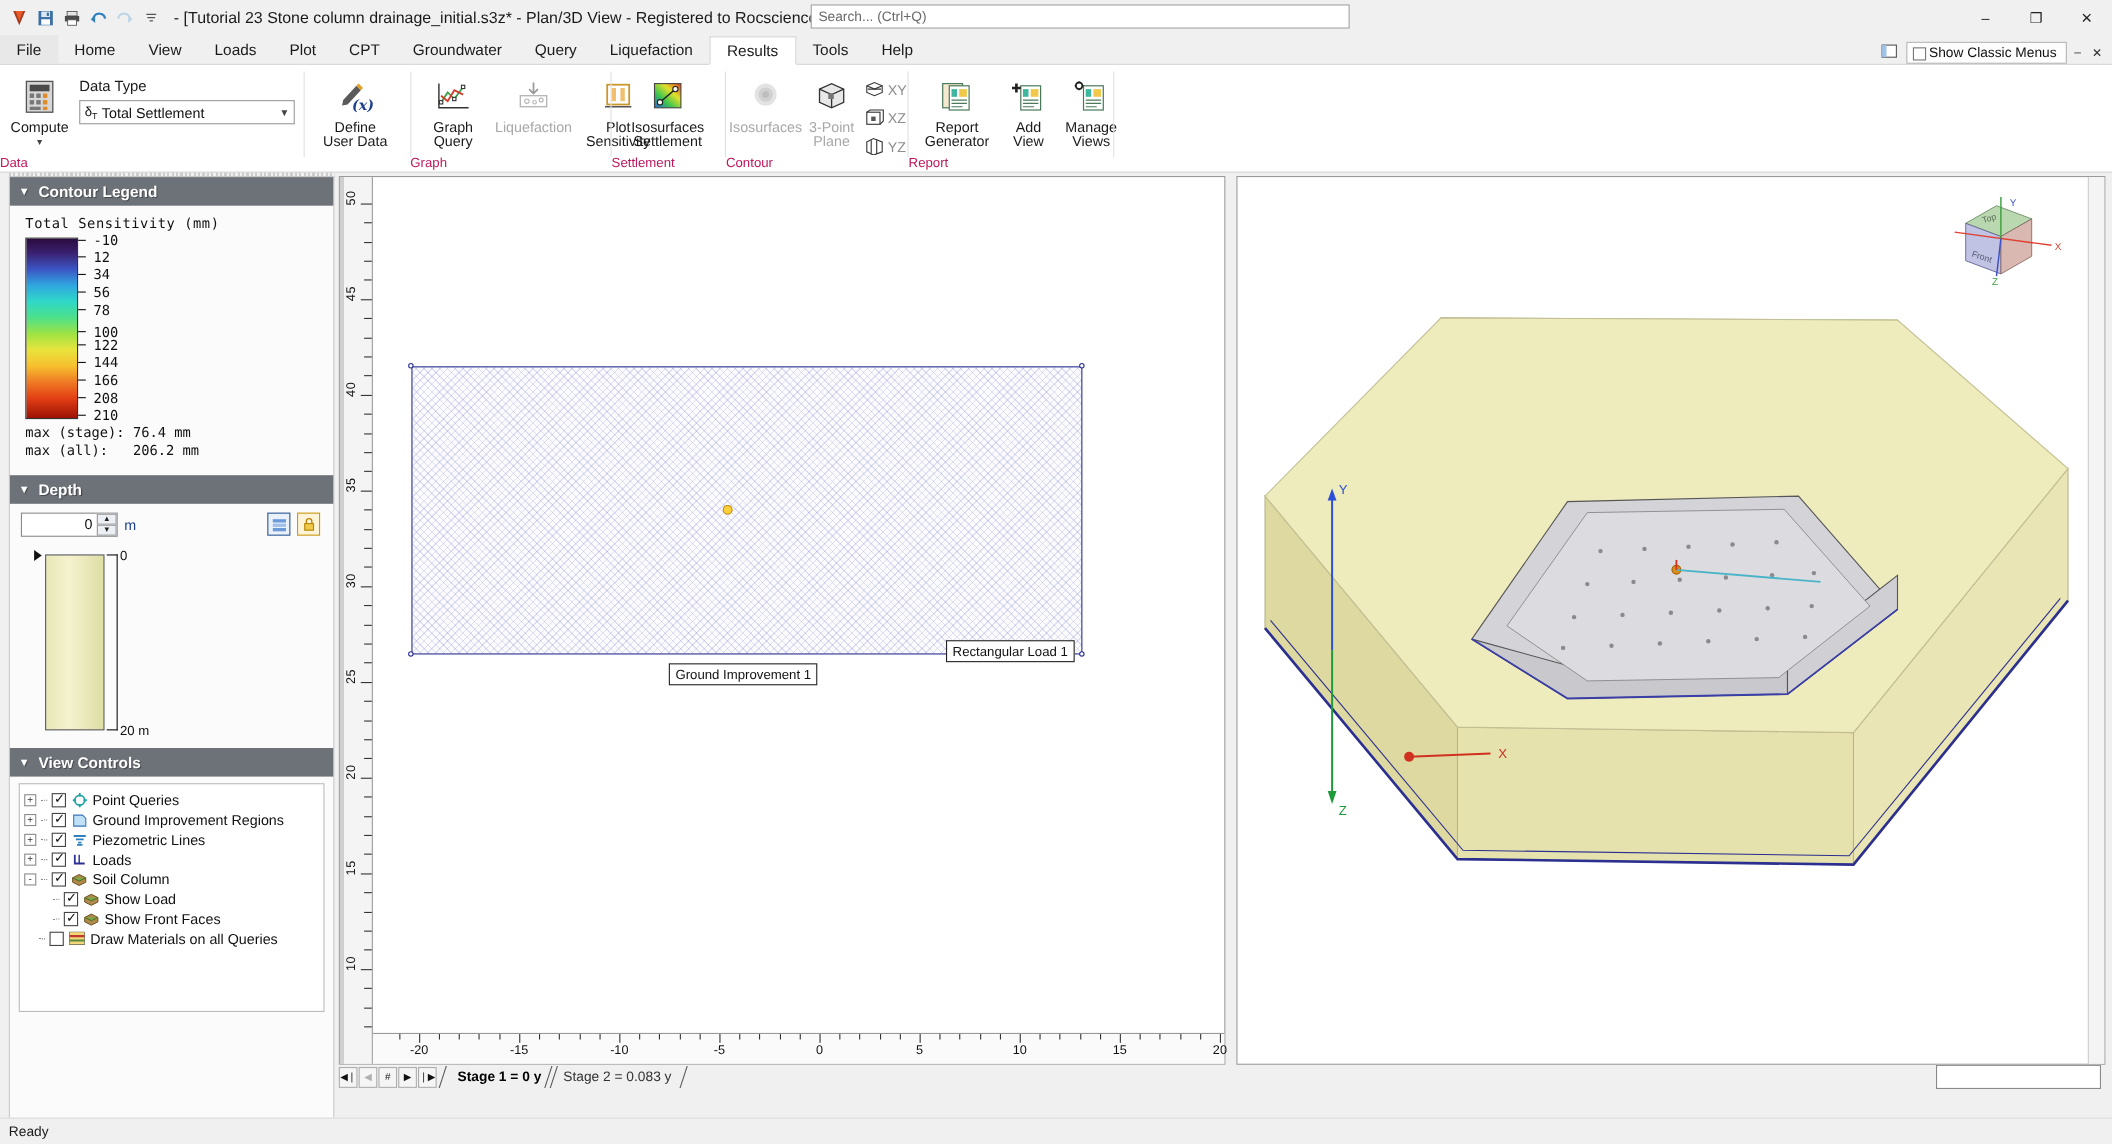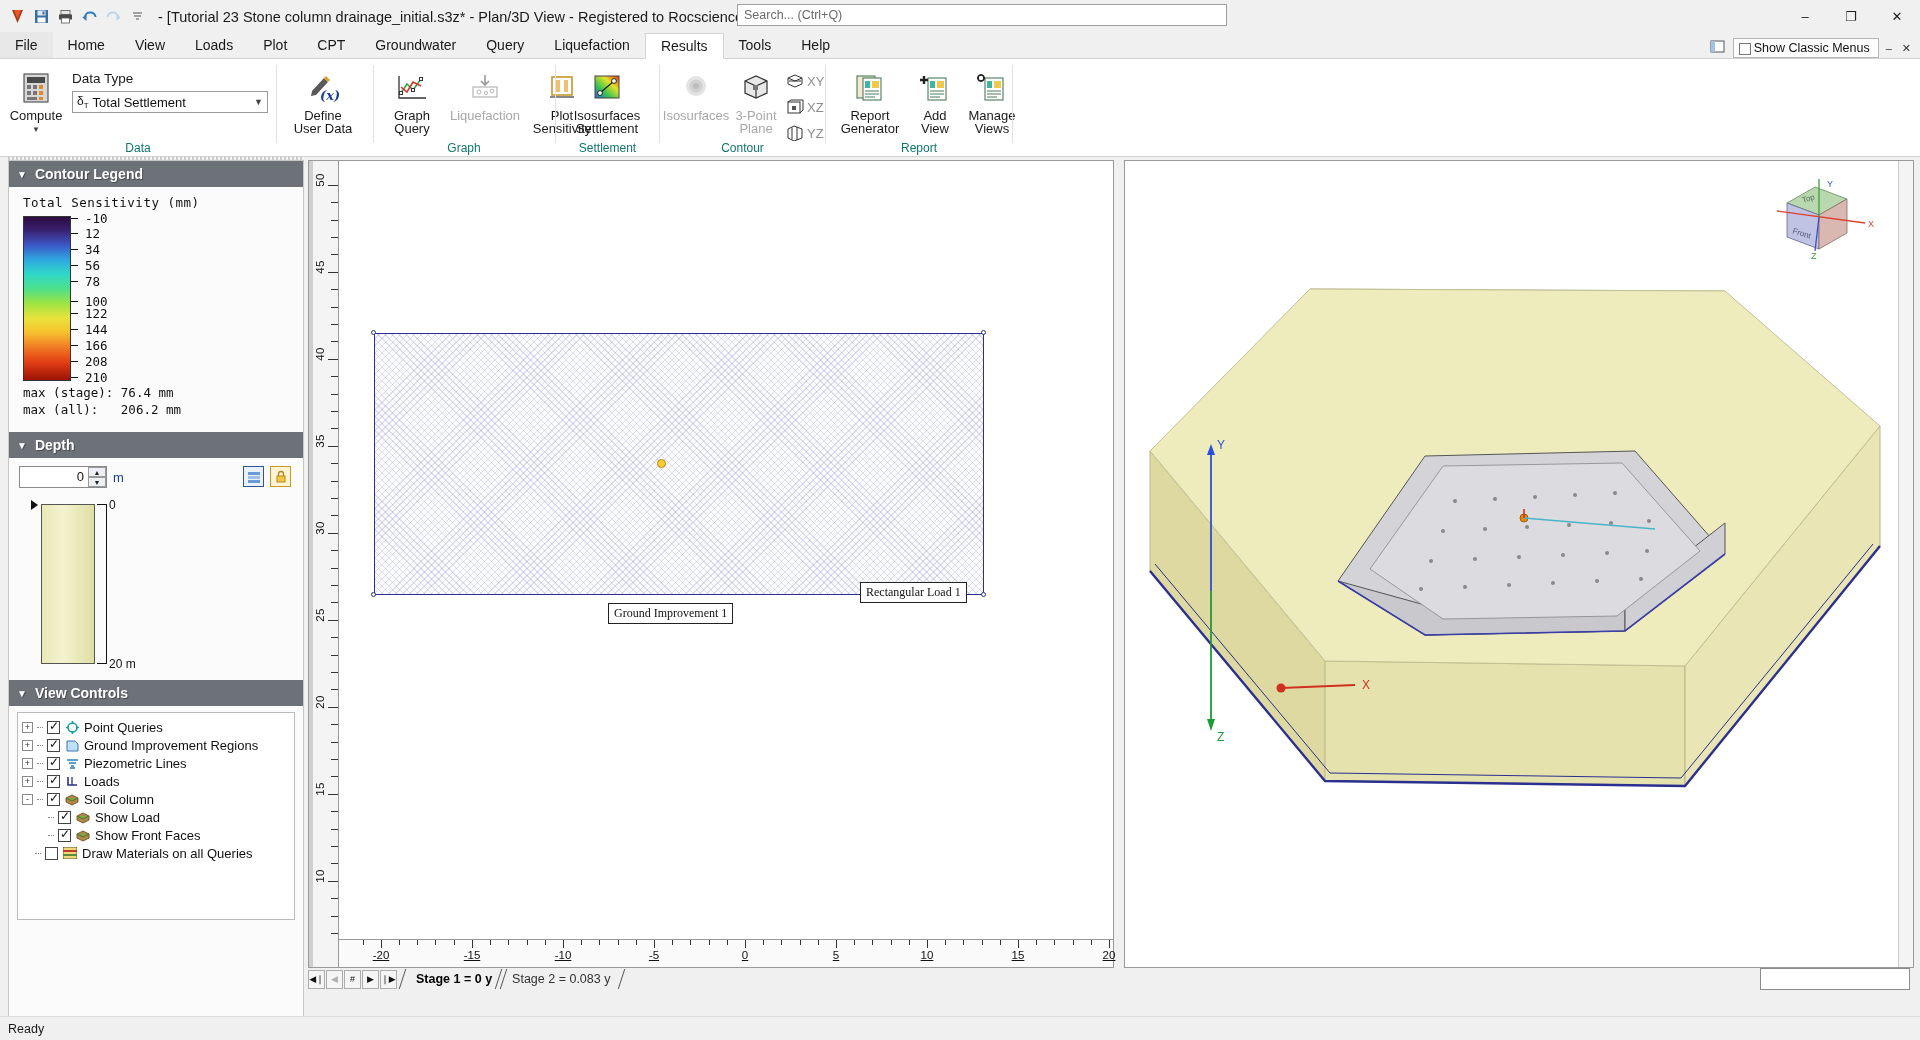--- a/index.html
+++ b/index.html
@@ -63,22 +63,22 @@
   .ribbon-pin { font-size: 13px; color: #333; padding: 0 4px; }
   .mini-btn { font-size: 11px; color: #333; padding: 0 3px; }
 
   
   .ribbon {
     position: absolute; left: 0; top: 59px; width: 1920px; height: 98px;
     background: #ffffff; border-bottom: 1px solid #d3d3d3;
   }
   .rgroup { position: absolute; top: 0; height: 98px; }
   .rgroup .gcaption {
-    position: absolute; bottom: 2px; width: 100%; text-align: center;
-    font-size: 12px; color: #0f766e;
+    position: absolute; bottom: 2px; width: 100%; text-align: left;
+    font-size: 12px; color: #be185d;
   }
   .rsep { position: absolute; top: 6px; width: 1px; height: 78px; background: #e0e0e0; }
   .rbtn {
     position: absolute; display: flex; flex-direction: column; align-items: center;
     font-size: 13px; color: #1a1a1a; text-align: center; line-height: 13px;
   }
   .rbtn .lbl { margin-top: 4px; white-space: nowrap; }
   .rbtn.dim .lbl, .rbtn.dim { color: #a8a8a8; }
   .rbtn .ico { height: 34px; display:flex; align-items:center; justify-content:center; }
 
@@ -214,23 +214,23 @@
     background: #fafafa; border-top: 1px solid #999;
   }
   .rtickY { position: absolute; right: 0; width: 7px; height: 1px; background: #333; }
   .rtickY.major { width: 10px; }
   .rlblY {
     position: absolute; right: 12px; font-size: 11.5px; color: #111;
     writing-mode: vertical-rl; transform: rotate(180deg); letter-spacing: .5px;
   }
   .rtickX { position: absolute; top: 0; width: 1px; height: 5px; background: #333; }
   .rtickX.major { height: 8px; }
-  .rlblX { position: absolute; top: 9px; font-size: 11.5px; color: #111; transform: translateX(-50%); text-decoration: underline; }
-
-  .plan-canvas { position: absolute; left: 31px; top: 0; right: 0; bottom: 29px; overflow: hidden; font-family: Liberation Serif, serif; }
+  .rlblX { position: absolute; top: 9px; font-size: 11.5px; color: #111; transform: translateX(-50%); }
+
+  .plan-canvas { position: absolute; left: 31px; top: 0; right: 0; bottom: 29px; overflow: hidden; }
   .load-rect {
     position: absolute; border: 1.6px solid #2b2f8f;
     background:
       repeating-linear-gradient(45deg, rgba(120,120,200,.22) 0 1px, transparent 1px 5px),
       repeating-linear-gradient(-45deg, rgba(120,120,200,.22) 0 1px, transparent 1px 5px),
       #fbfbfe;
   }
   .vertex {
     position: absolute; width: 5px; height: 5px; border: 1px solid #2b2f8f;
     background: #fff; border-radius: 50%;

